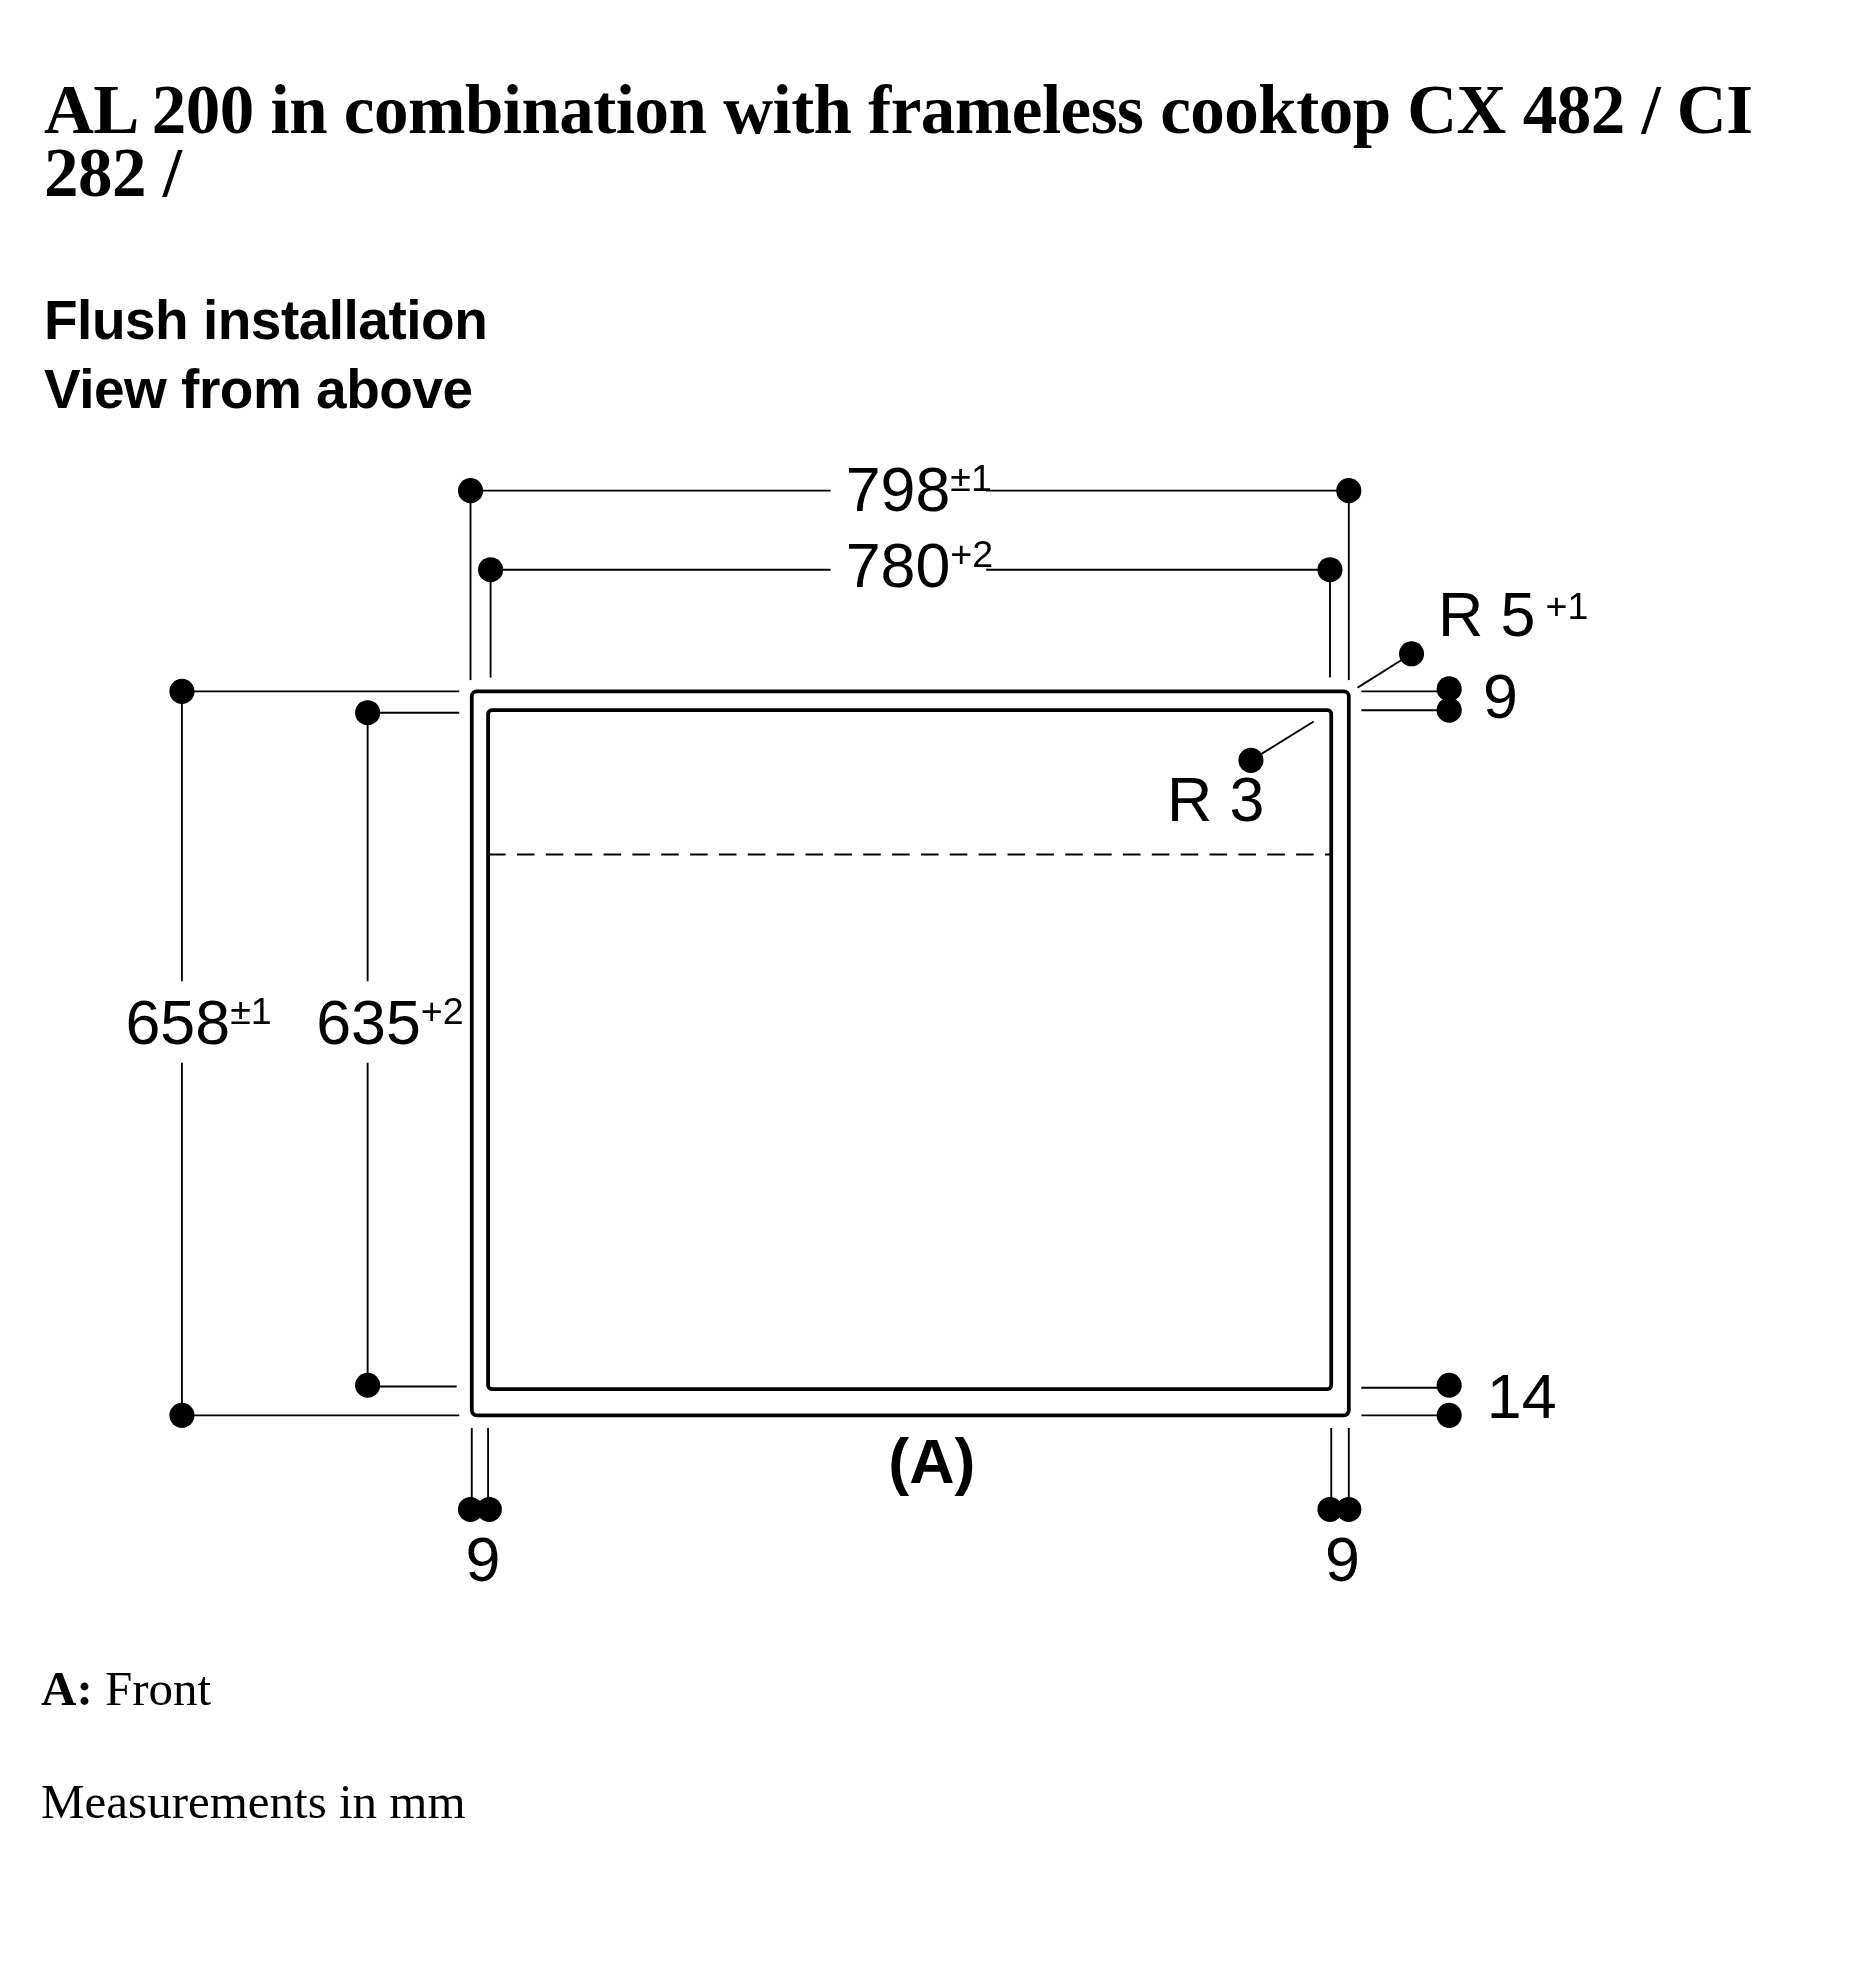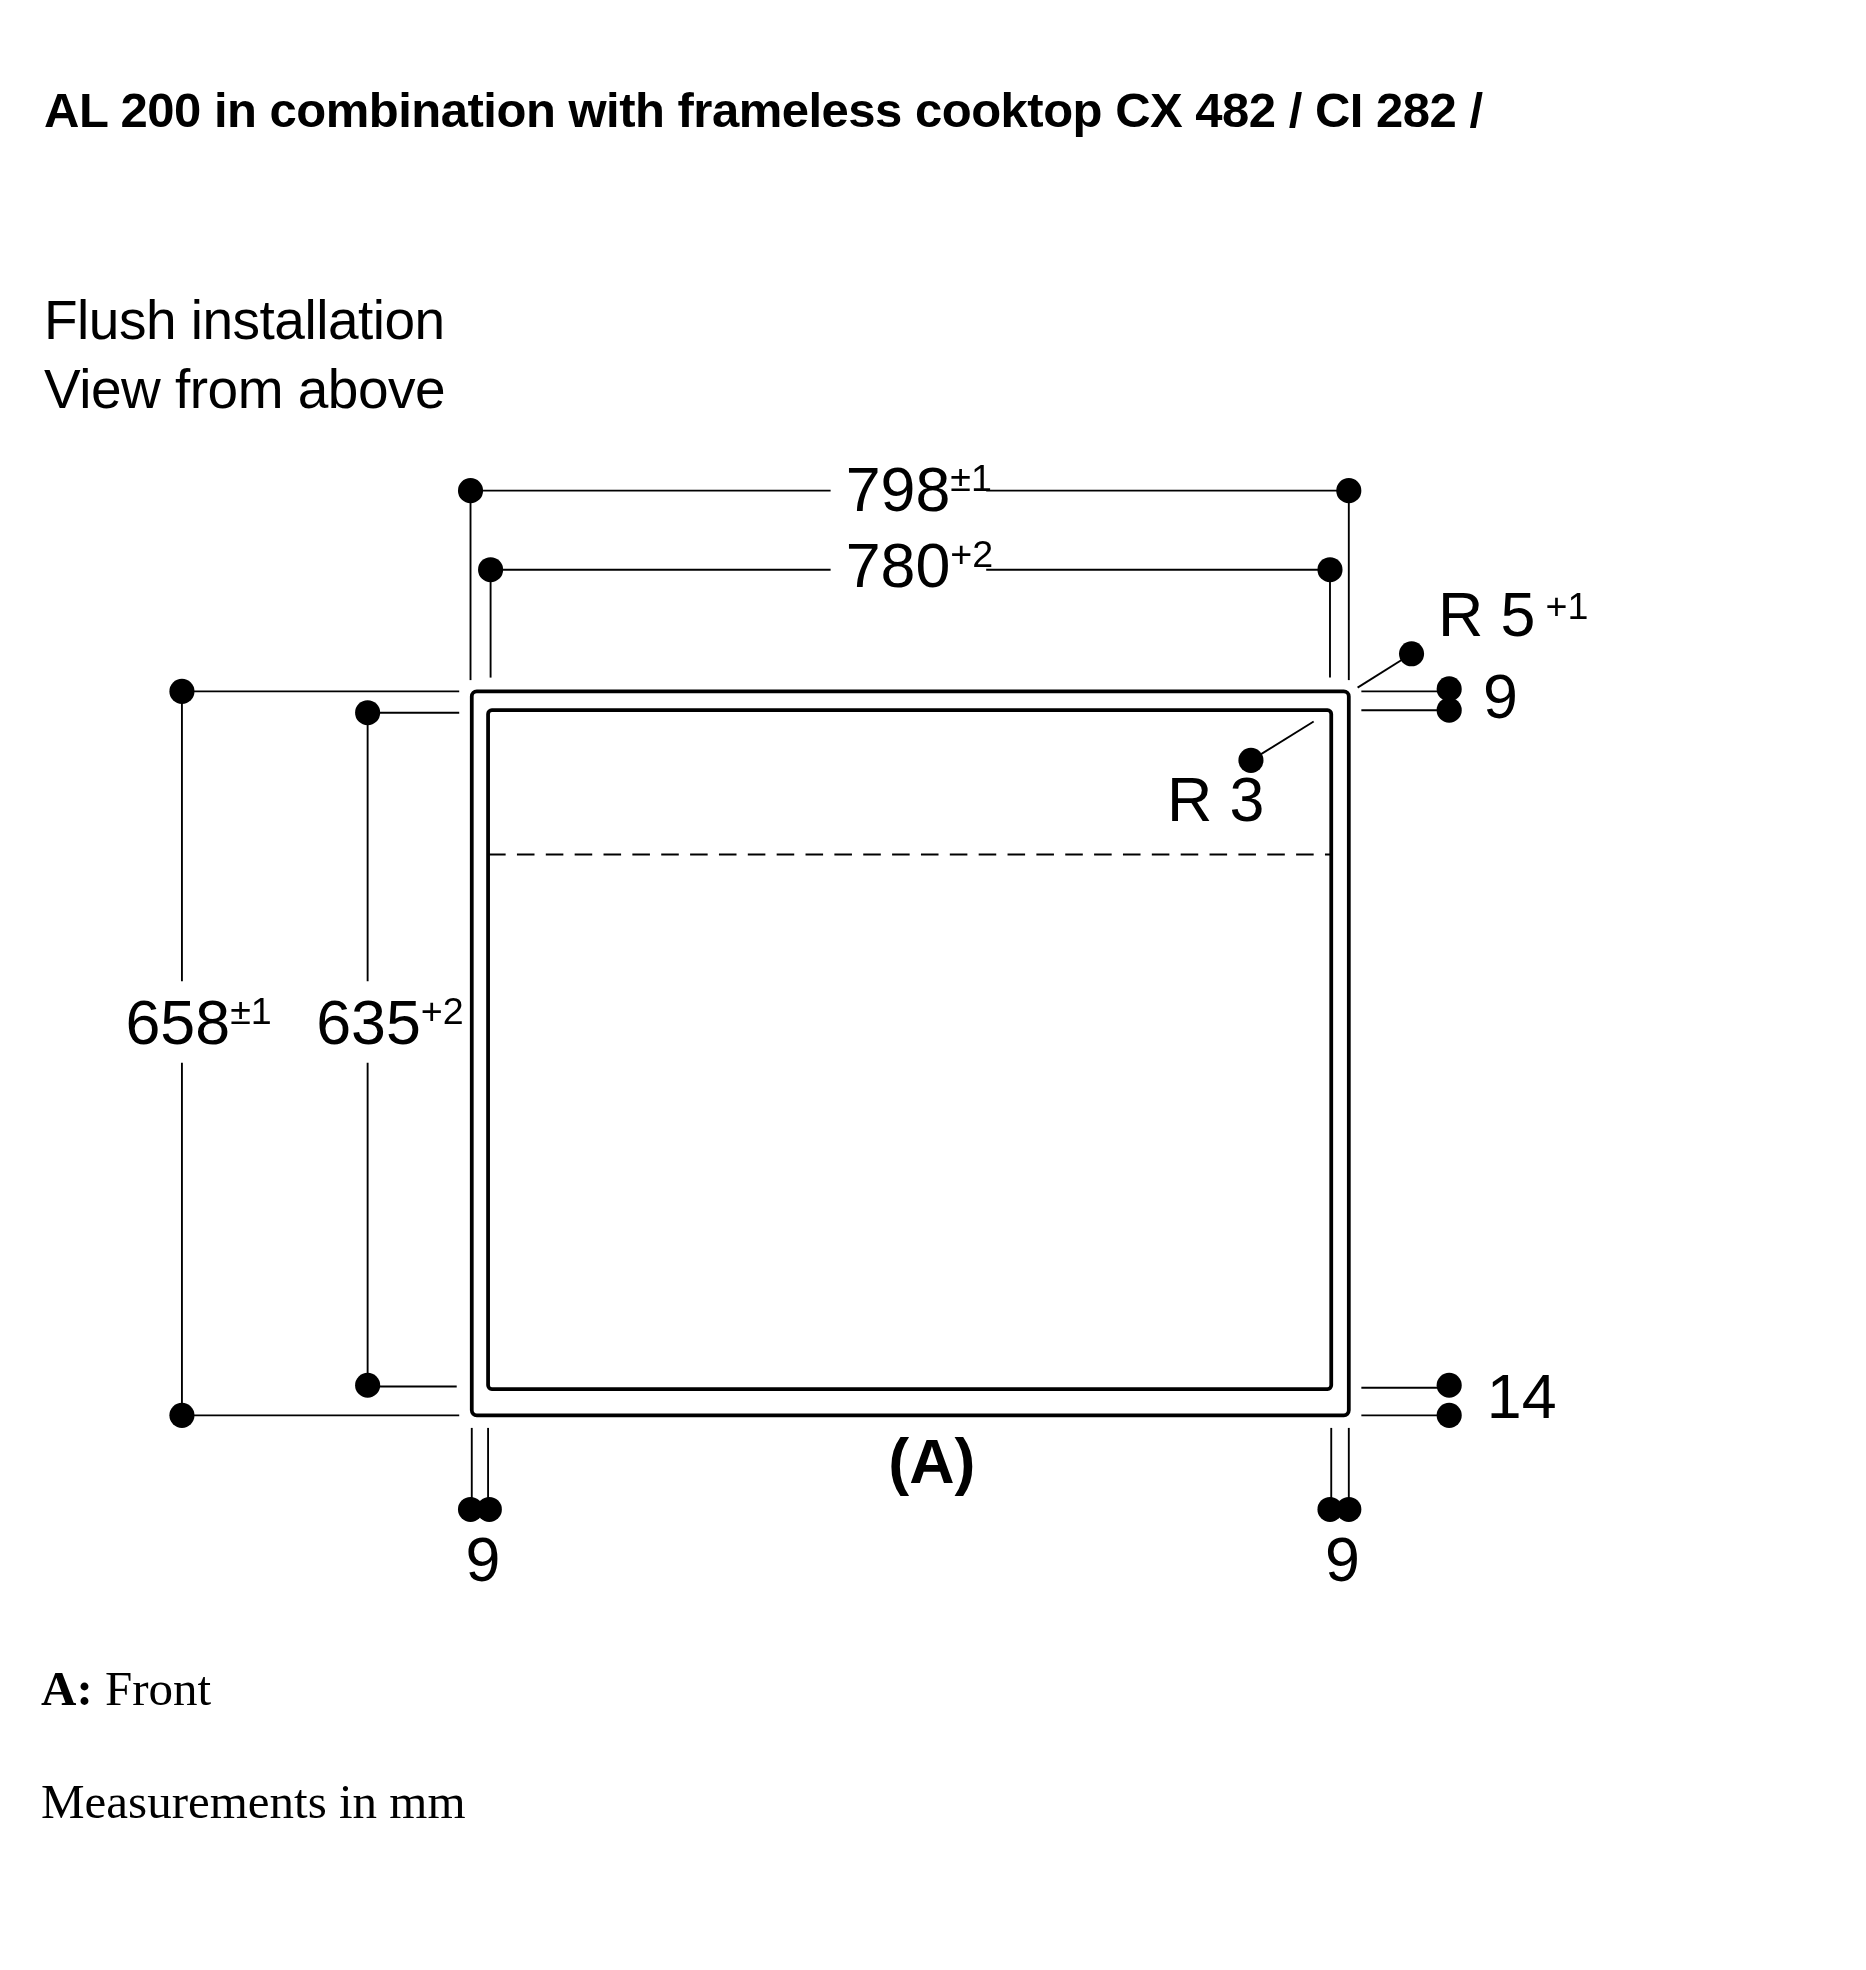--- a/index.html
+++ b/index.html
@@ -1,18 +1,18 @@
 <!DOCTYPE html>
 <html><head>
 <meta charset="utf-8">
 <style>
   html, body { margin:0; padding:0; background:#ffffff; }
   body { width:1867px; height:1970px; position:relative; overflow:hidden; font-family:"Liberation Sans", sans-serif; color:#000; }
-  .title { position:absolute; left:44px; top:79px; font-size:49px; font-weight:bold; line-height:63px; letter-spacing:-0.5px; }
-  .subtitle { position:absolute; left:44px; top:286px; font-size:55px; font-weight:normal; line-height:69px; letter-spacing:-0.5px; }
+  .title { position:absolute; left:44px; top:79px; font-size:69px; font-weight:bold; line-height:63px; letter-spacing:-0.5px;font-family:Liberation Serif, serif; }
+  .subtitle { position:absolute; left:44px; top:286px; font-size:55px; font-weight:bold; line-height:69px; letter-spacing:-0.5px; }
   .subtitle div { display:block; }
   svg.diagram { position:absolute; left:0; top:0; }
   .dim { font-family:"Liberation Sans", sans-serif; font-size:50px; fill:#000; }
   .sup { font-size:30px; }
   .legend { position:absolute; left:41px; font-size:49px;font-family:Liberation Serif, serif; }
   .legend b { font-weight:bold; }
 </style>
 </head>
 <body>
 

